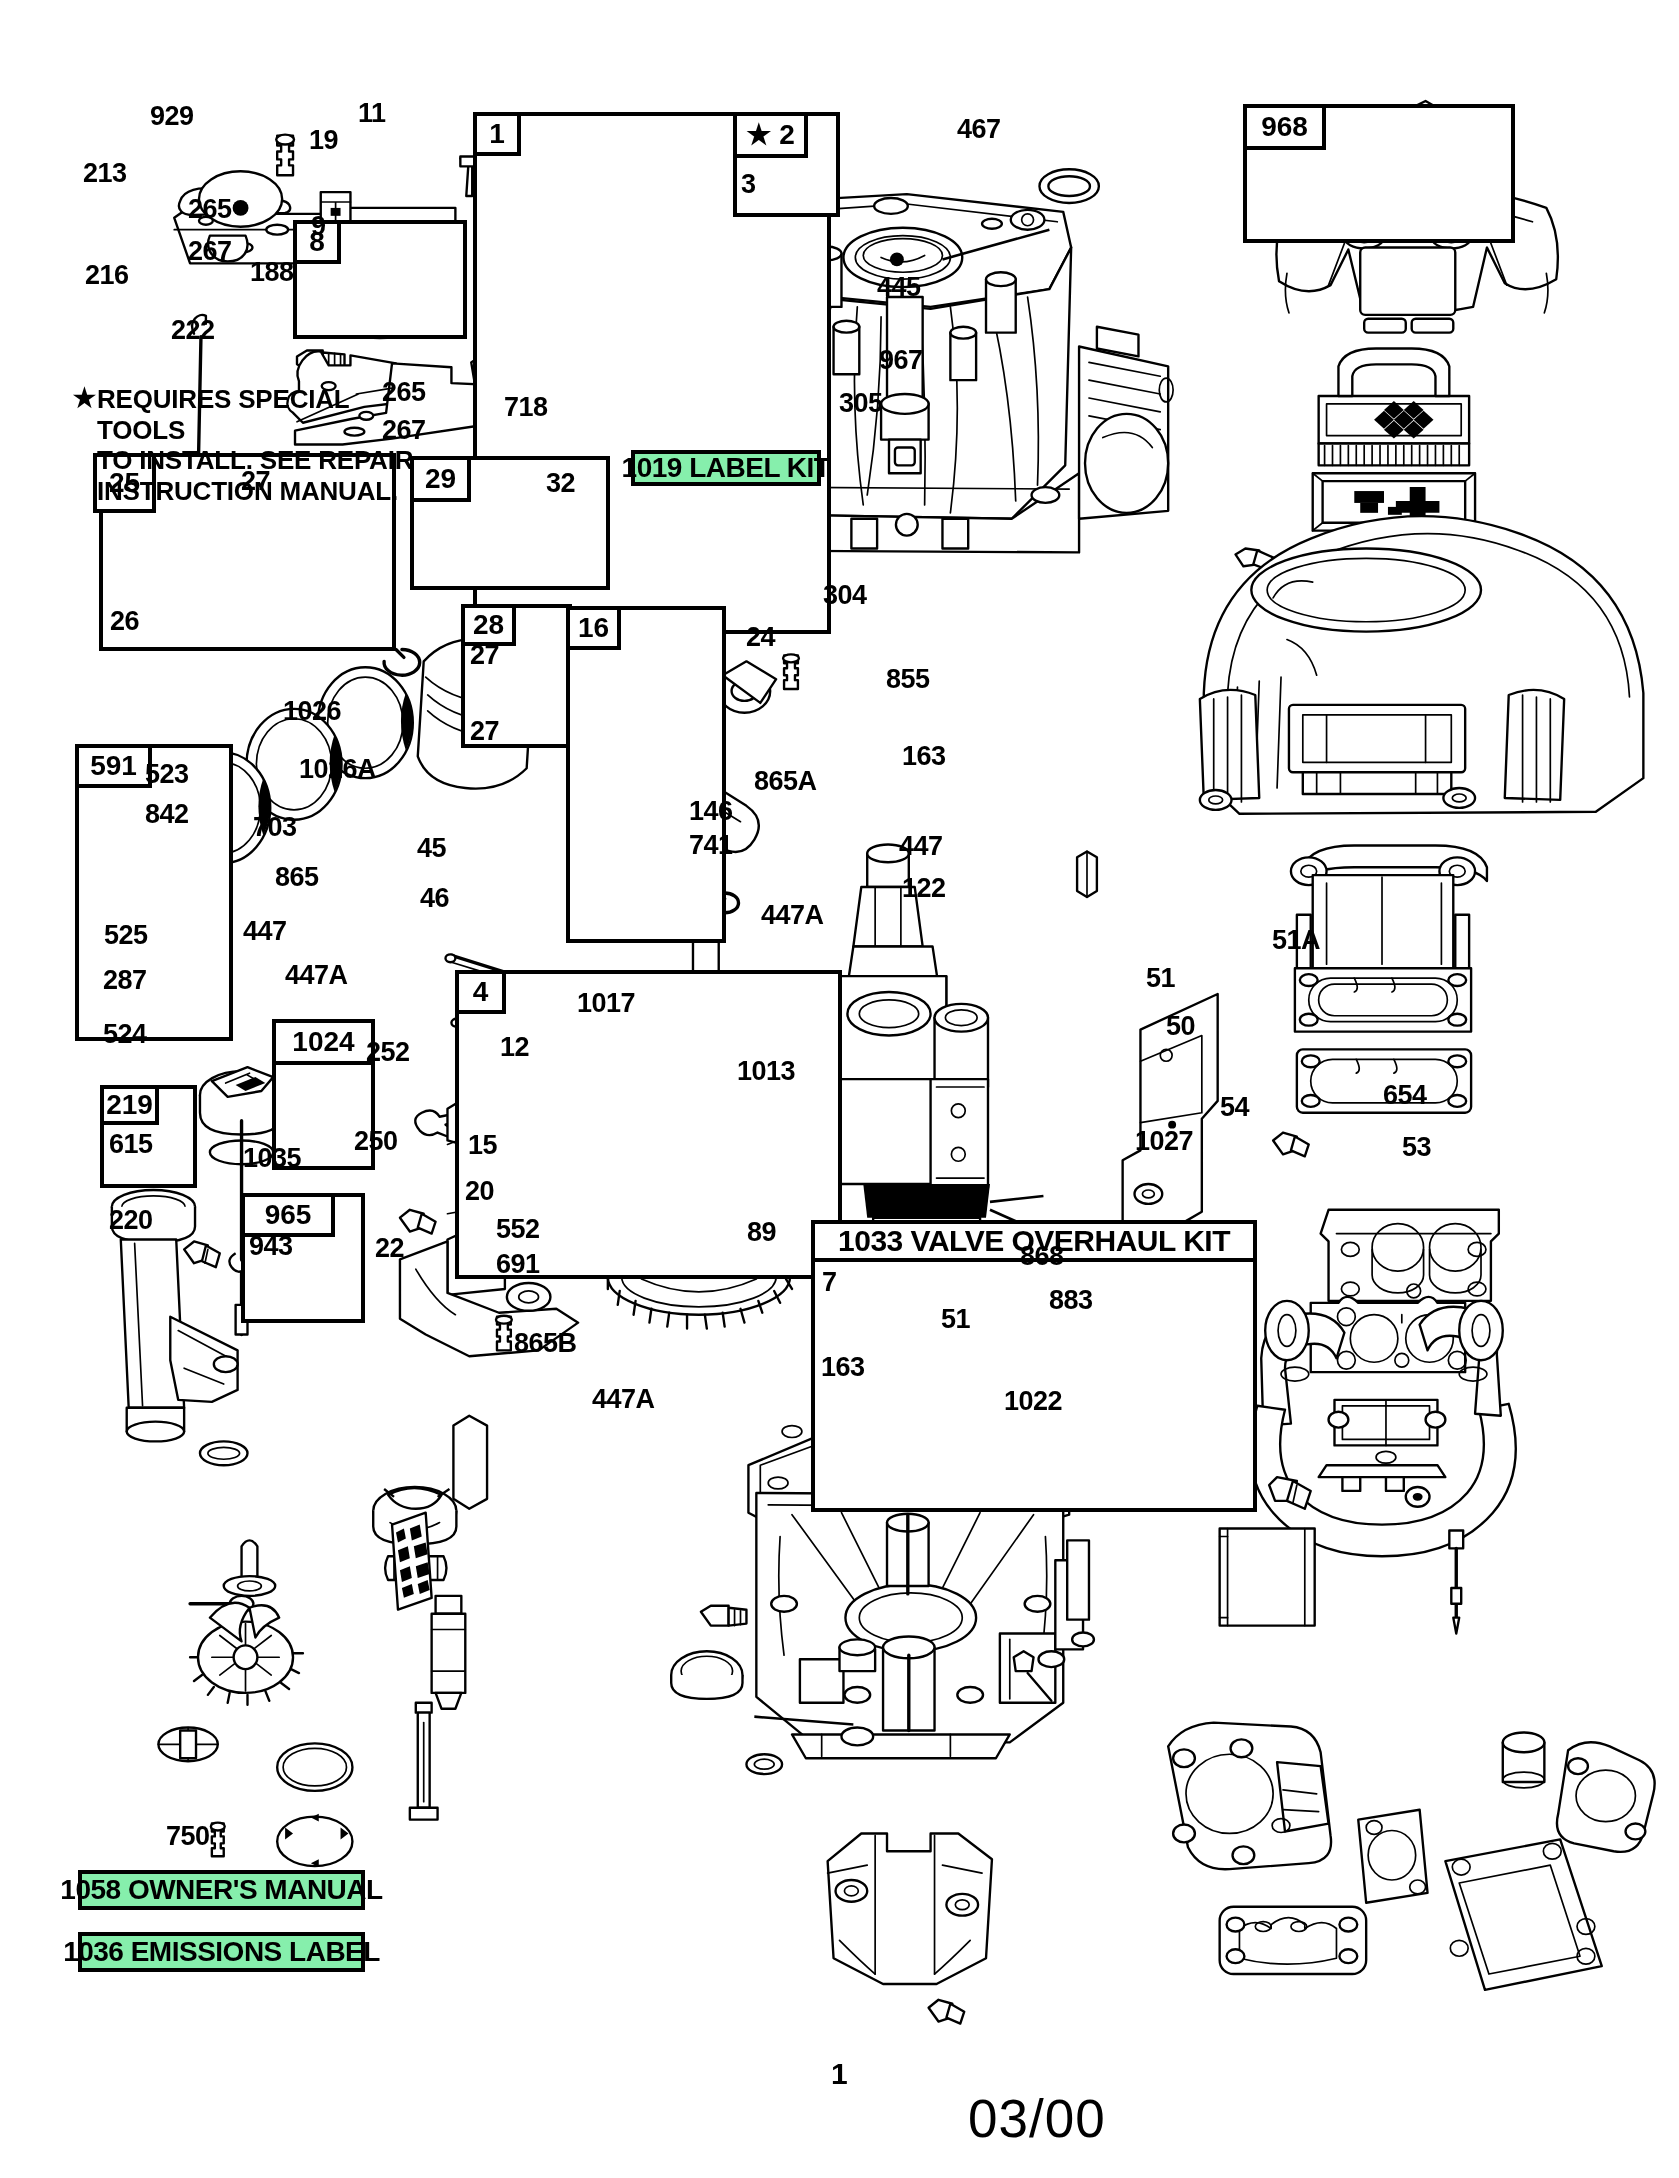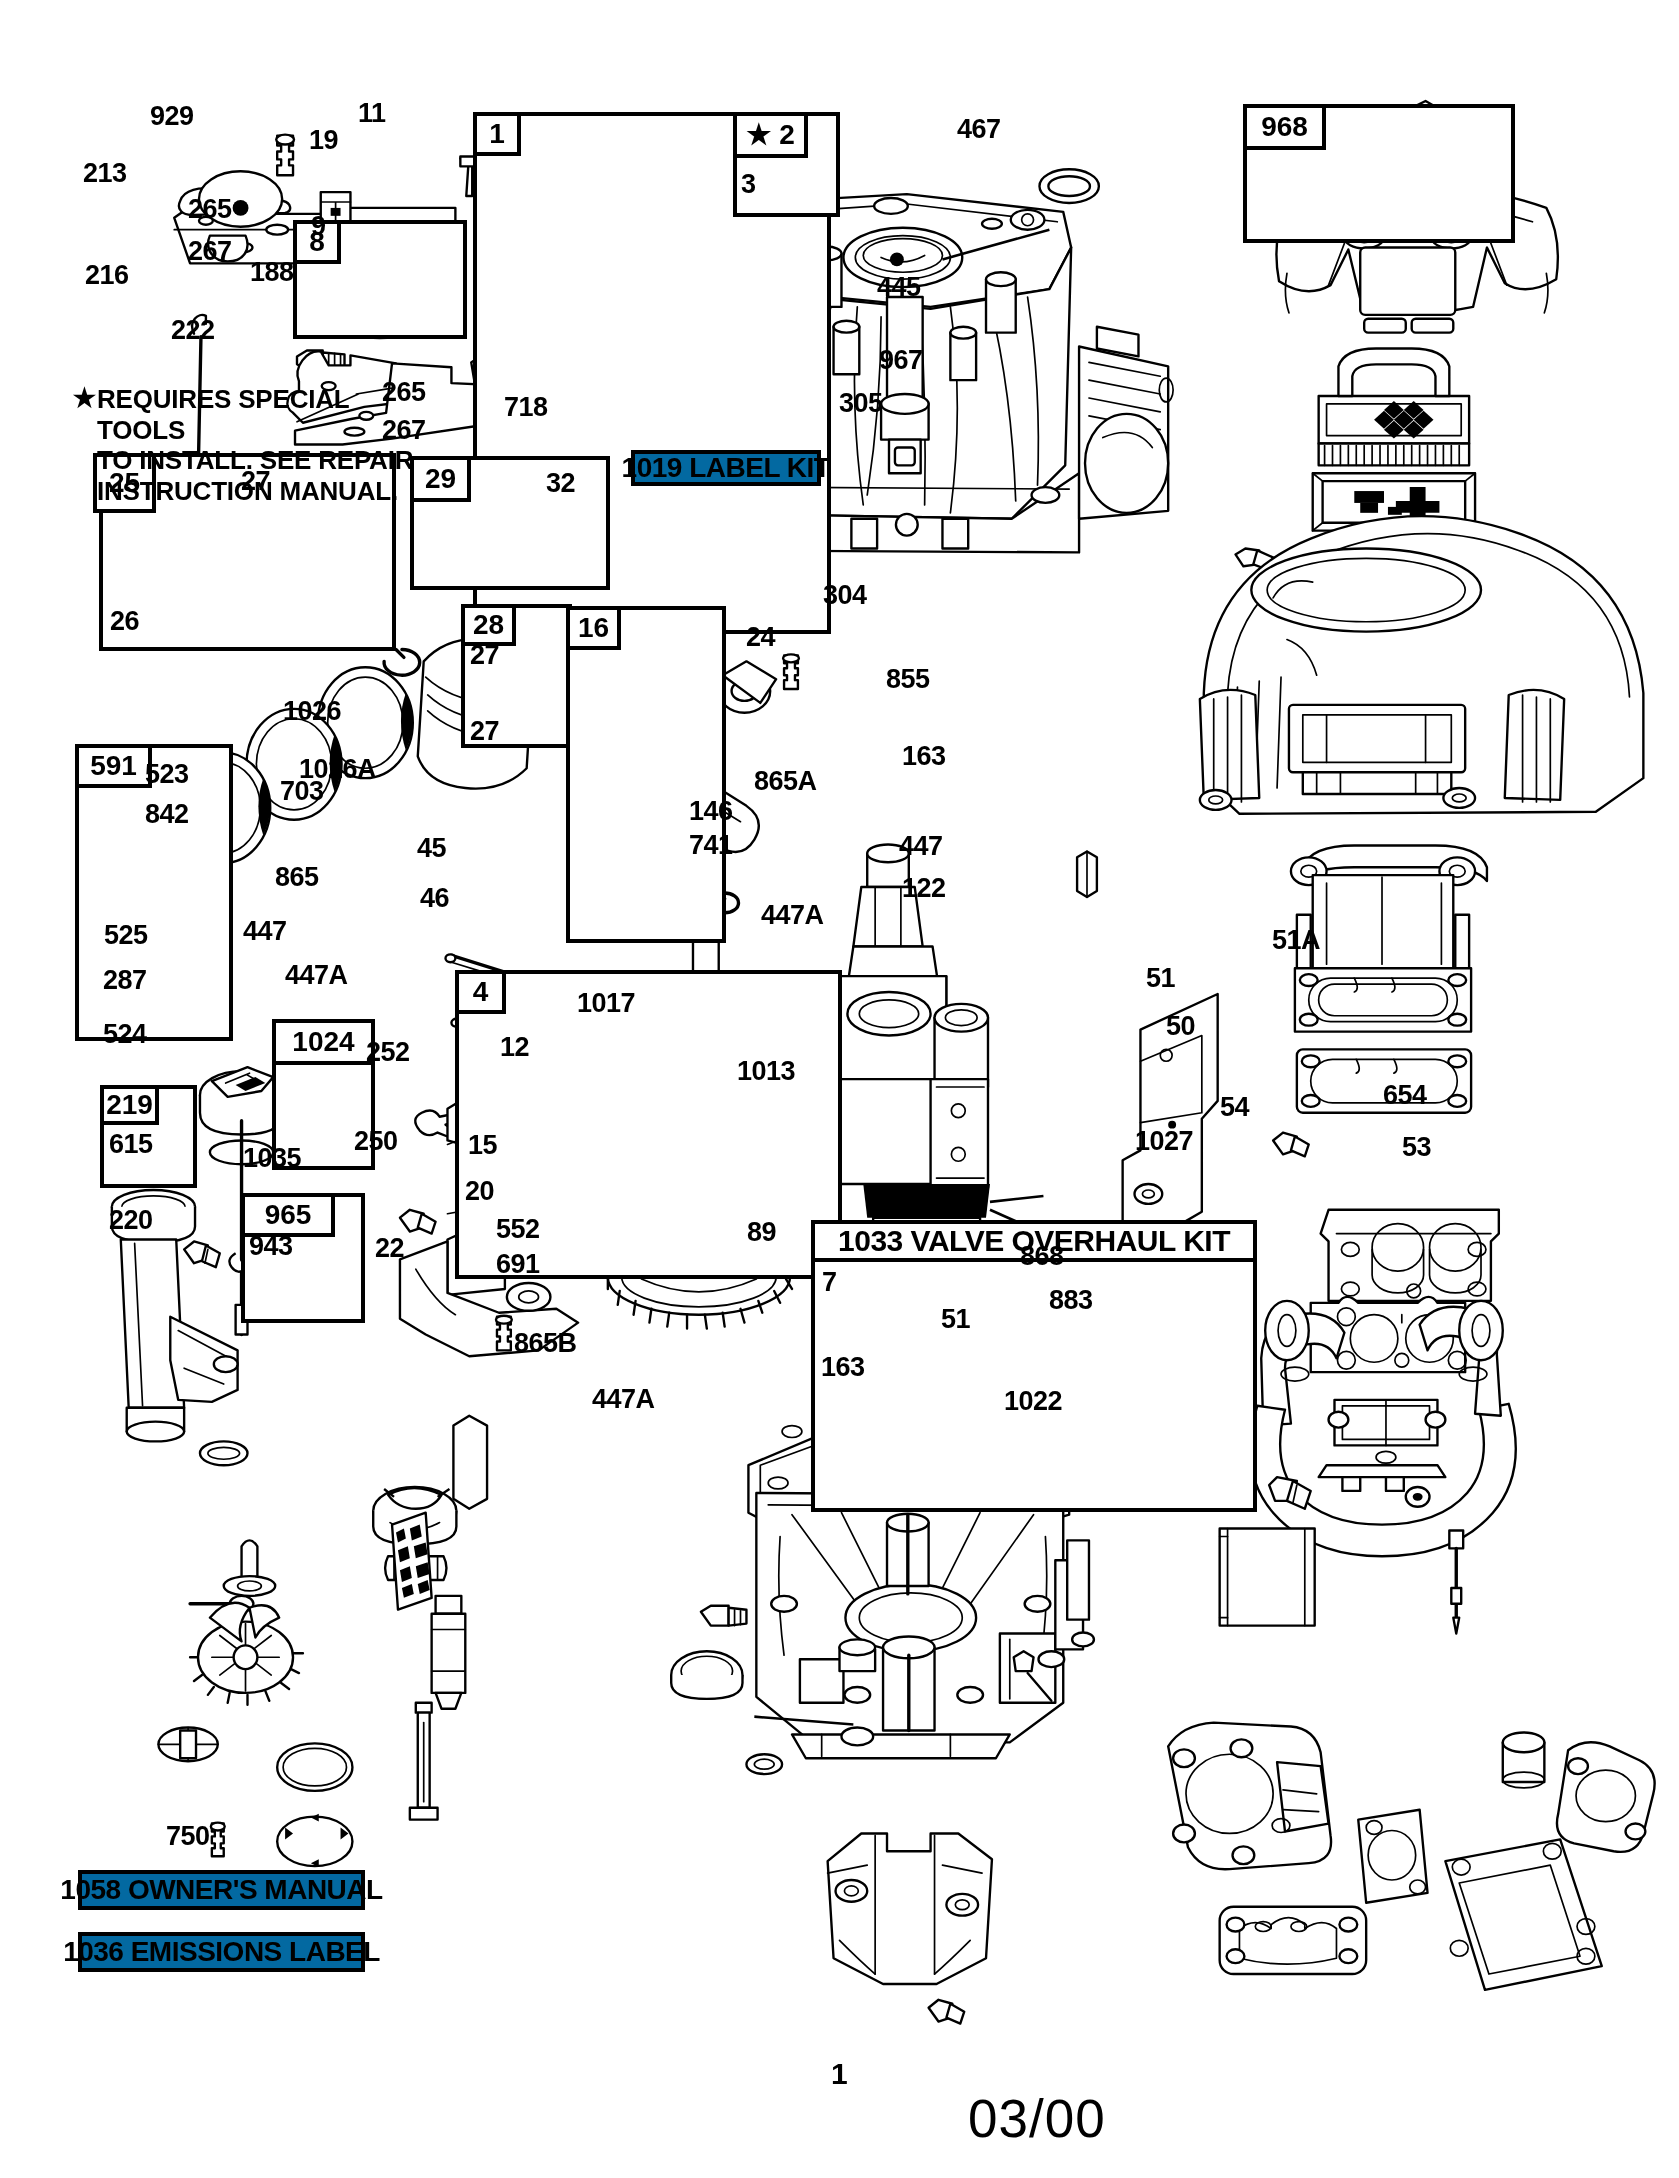--- a/index.html
+++ b/index.html
@@ -11,21 +11,21 @@
   
   .lbl{position:absolute;font-weight:700;font-size:27px;line-height:1;letter-spacing:-0.5px;white-space:nowrap;}
 
   
   .box{position:absolute;border:4px solid #000;box-sizing:border-box;background:#fff;}
   
   .tab{position:absolute;border:4px solid #000;box-sizing:border-box;background:#fff;
        display:flex;align-items:center;justify-content:center;
        font-weight:700;font-size:28px;line-height:1;}
   
-  .capbox{position:absolute;border:4px solid #000;box-sizing:border-box;background:#0369a1;
+  .capbox{position:absolute;border:4px solid #000;box-sizing:border-box;background:#86efac;
           display:flex;align-items:center;justify-content:center;
           font-weight:700;font-size:28px;letter-spacing:-0.5px;white-space:nowrap;}
   .capbar{position:absolute;border-bottom:4px solid #000;box-sizing:border-box;
           display:flex;align-items:center;justify-content:center;
           font-weight:700;font-size:30px;letter-spacing:-0.5px;white-space:nowrap;}
 
   
   .star{position:absolute;font-size:30px;line-height:1;}
 
   .note{position:absolute;font-weight:700;font-size:26px;line-height:1.18;letter-spacing:-0.2px;}
@@ -909,21 +909,21 @@
 
   <div class="lbl" style="left:470px;top:642px;">27</div>
   <div class="lbl" style="left:470px;top:718px;">27</div>
 
   <div class="lbl" style="left:746px;top:624px;">24</div>
   <div class="lbl" style="left:689px;top:798px;">146</div>
   <div class="lbl" style="left:689px;top:832px;">741</div>
 
   <div class="lbl" style="left:283px;top:698px;">1026</div>
   <div class="lbl" style="left:299px;top:756px;">1026A</div>
-  <div class="lbl" style="left:253px;top:778px;margin-left:27px;">703</div>
+  <div class="lbl" style="left:253px;top:814px;">703</div>
   <div class="lbl" style="left:275px;top:864px;">865</div>
   <div class="lbl" style="left:417px;top:835px;">45</div>
   <div class="lbl" style="left:420px;top:885px;">46</div>
   <div class="lbl" style="left:243px;top:918px;">447</div>
   <div class="lbl" style="left:285px;top:962px;">447A</div>
 
   <div class="lbl" style="left:145px;top:761px;">523</div>
   <div class="lbl" style="left:145px;top:801px;">842</div>
   <div class="lbl" style="left:104px;top:922px;">525</div>
   <div class="lbl" style="left:103px;top:967px;">287</div>

